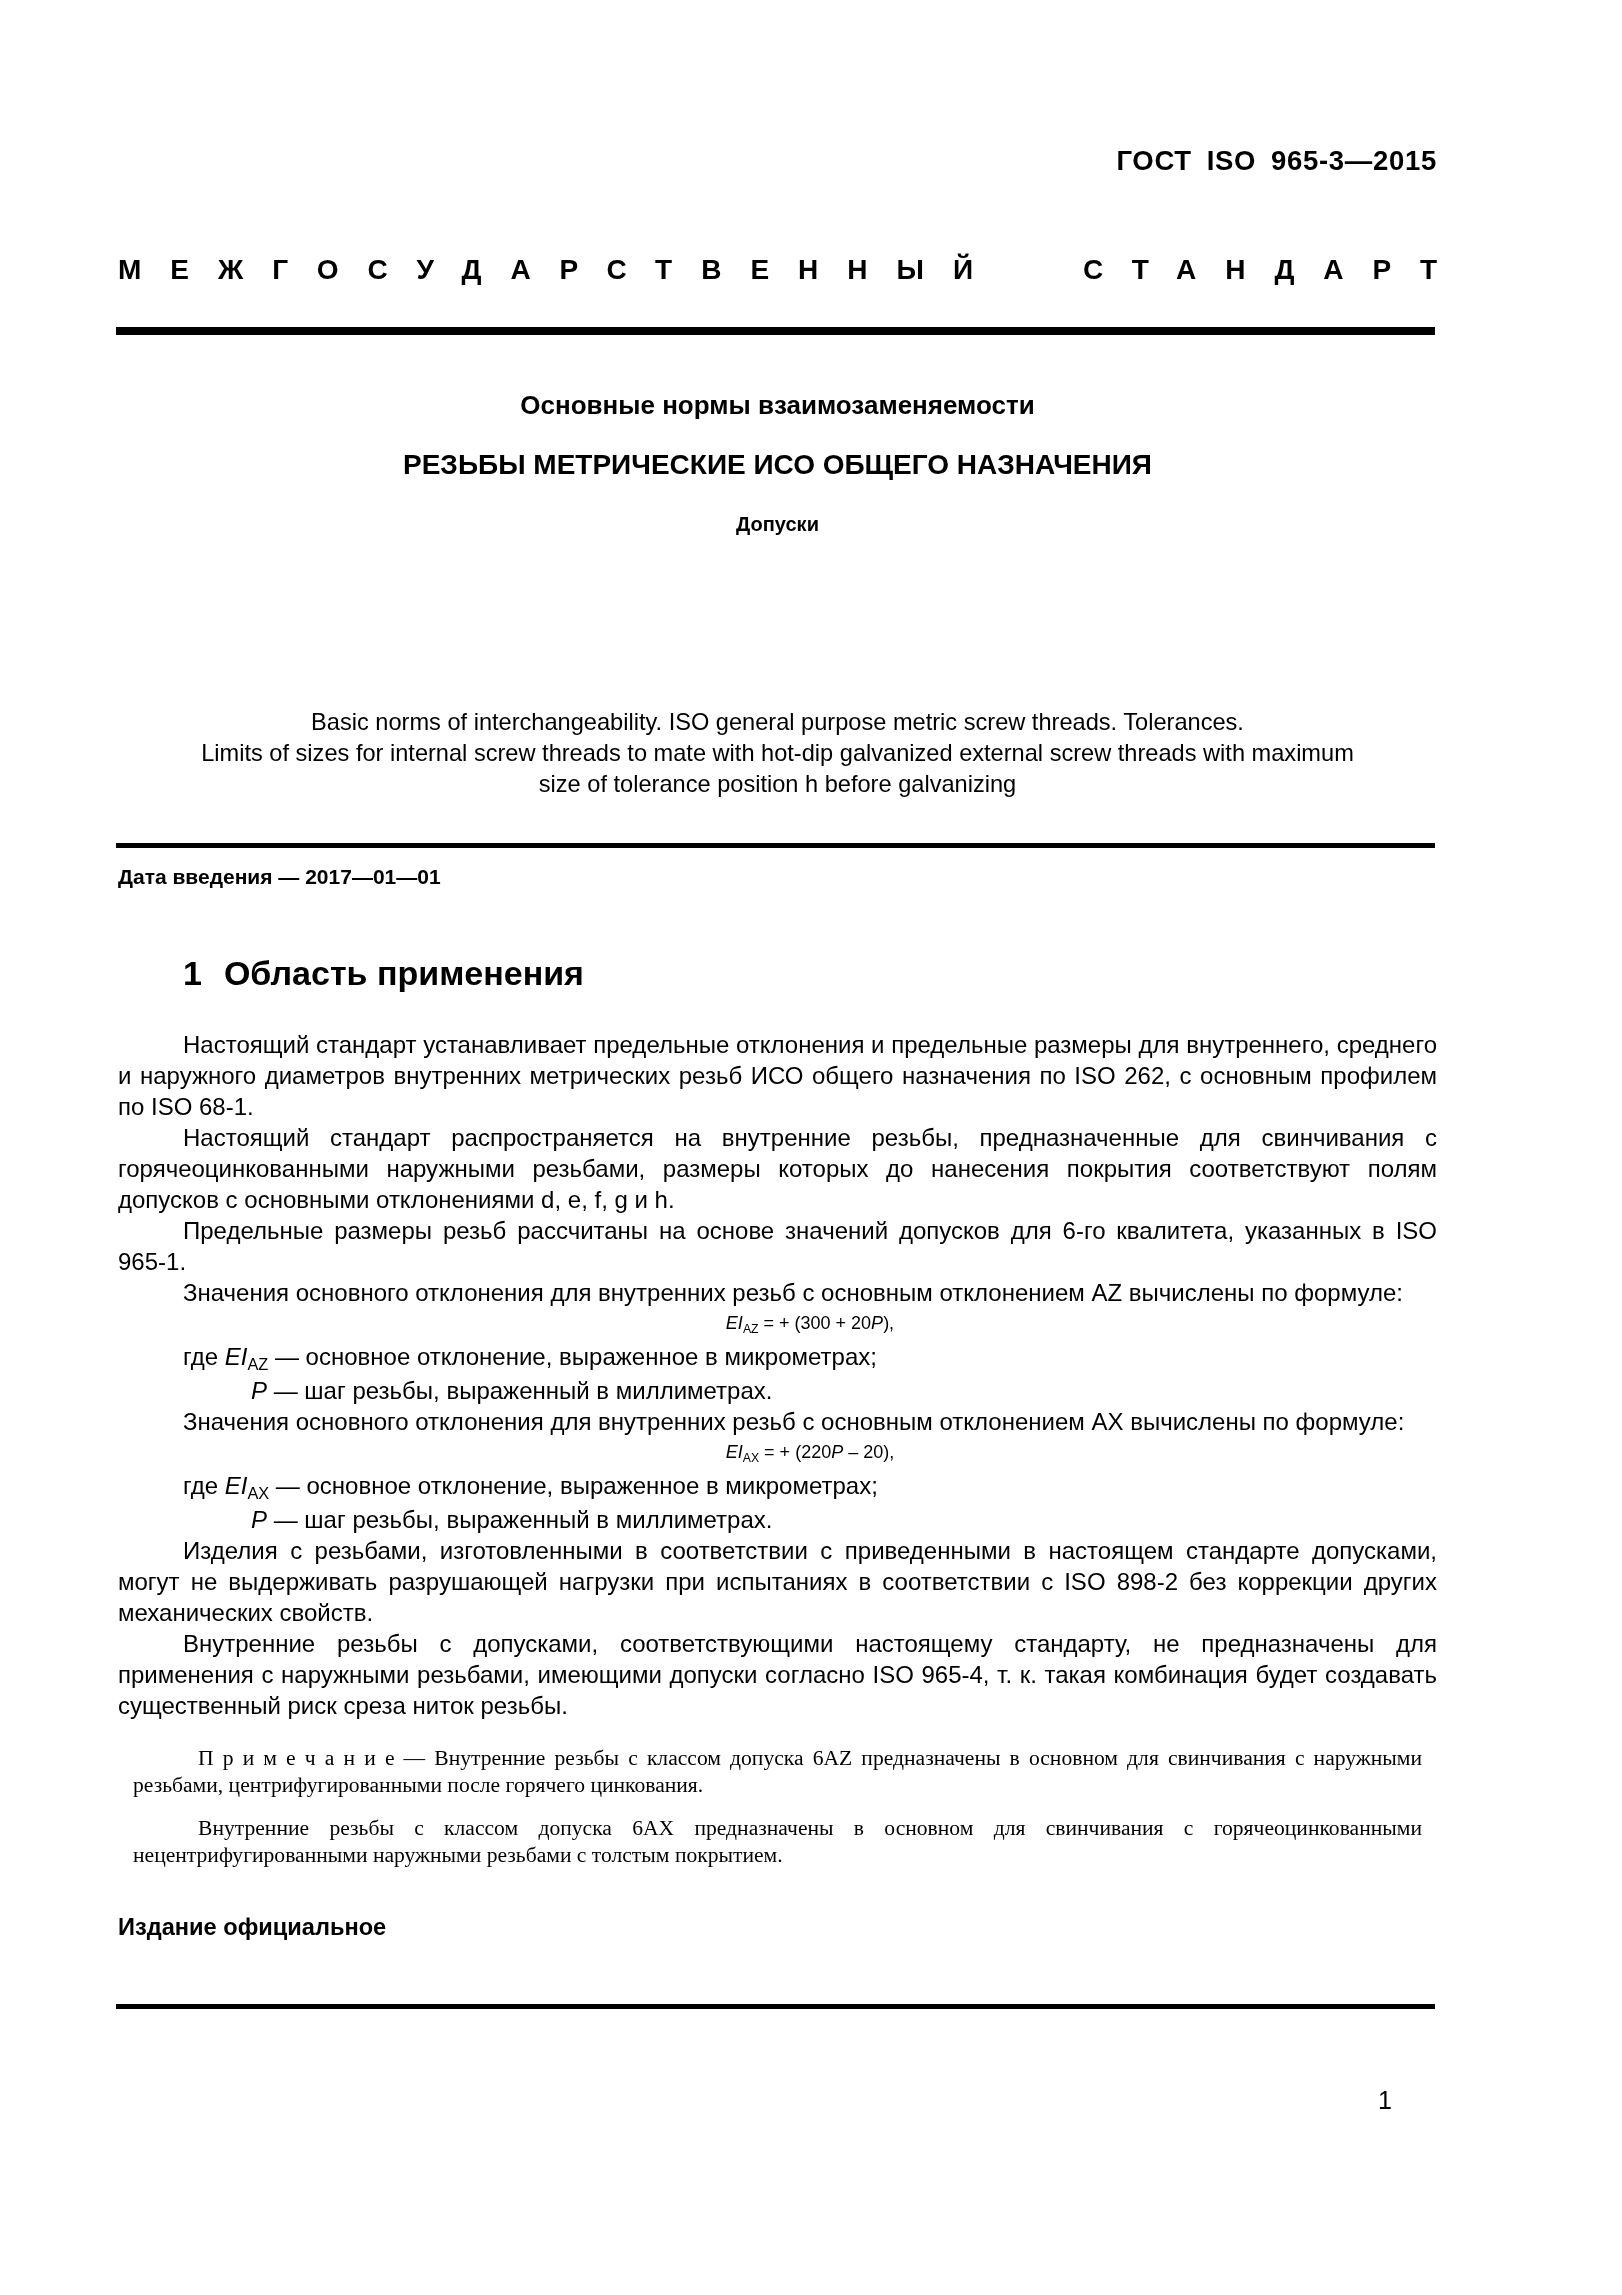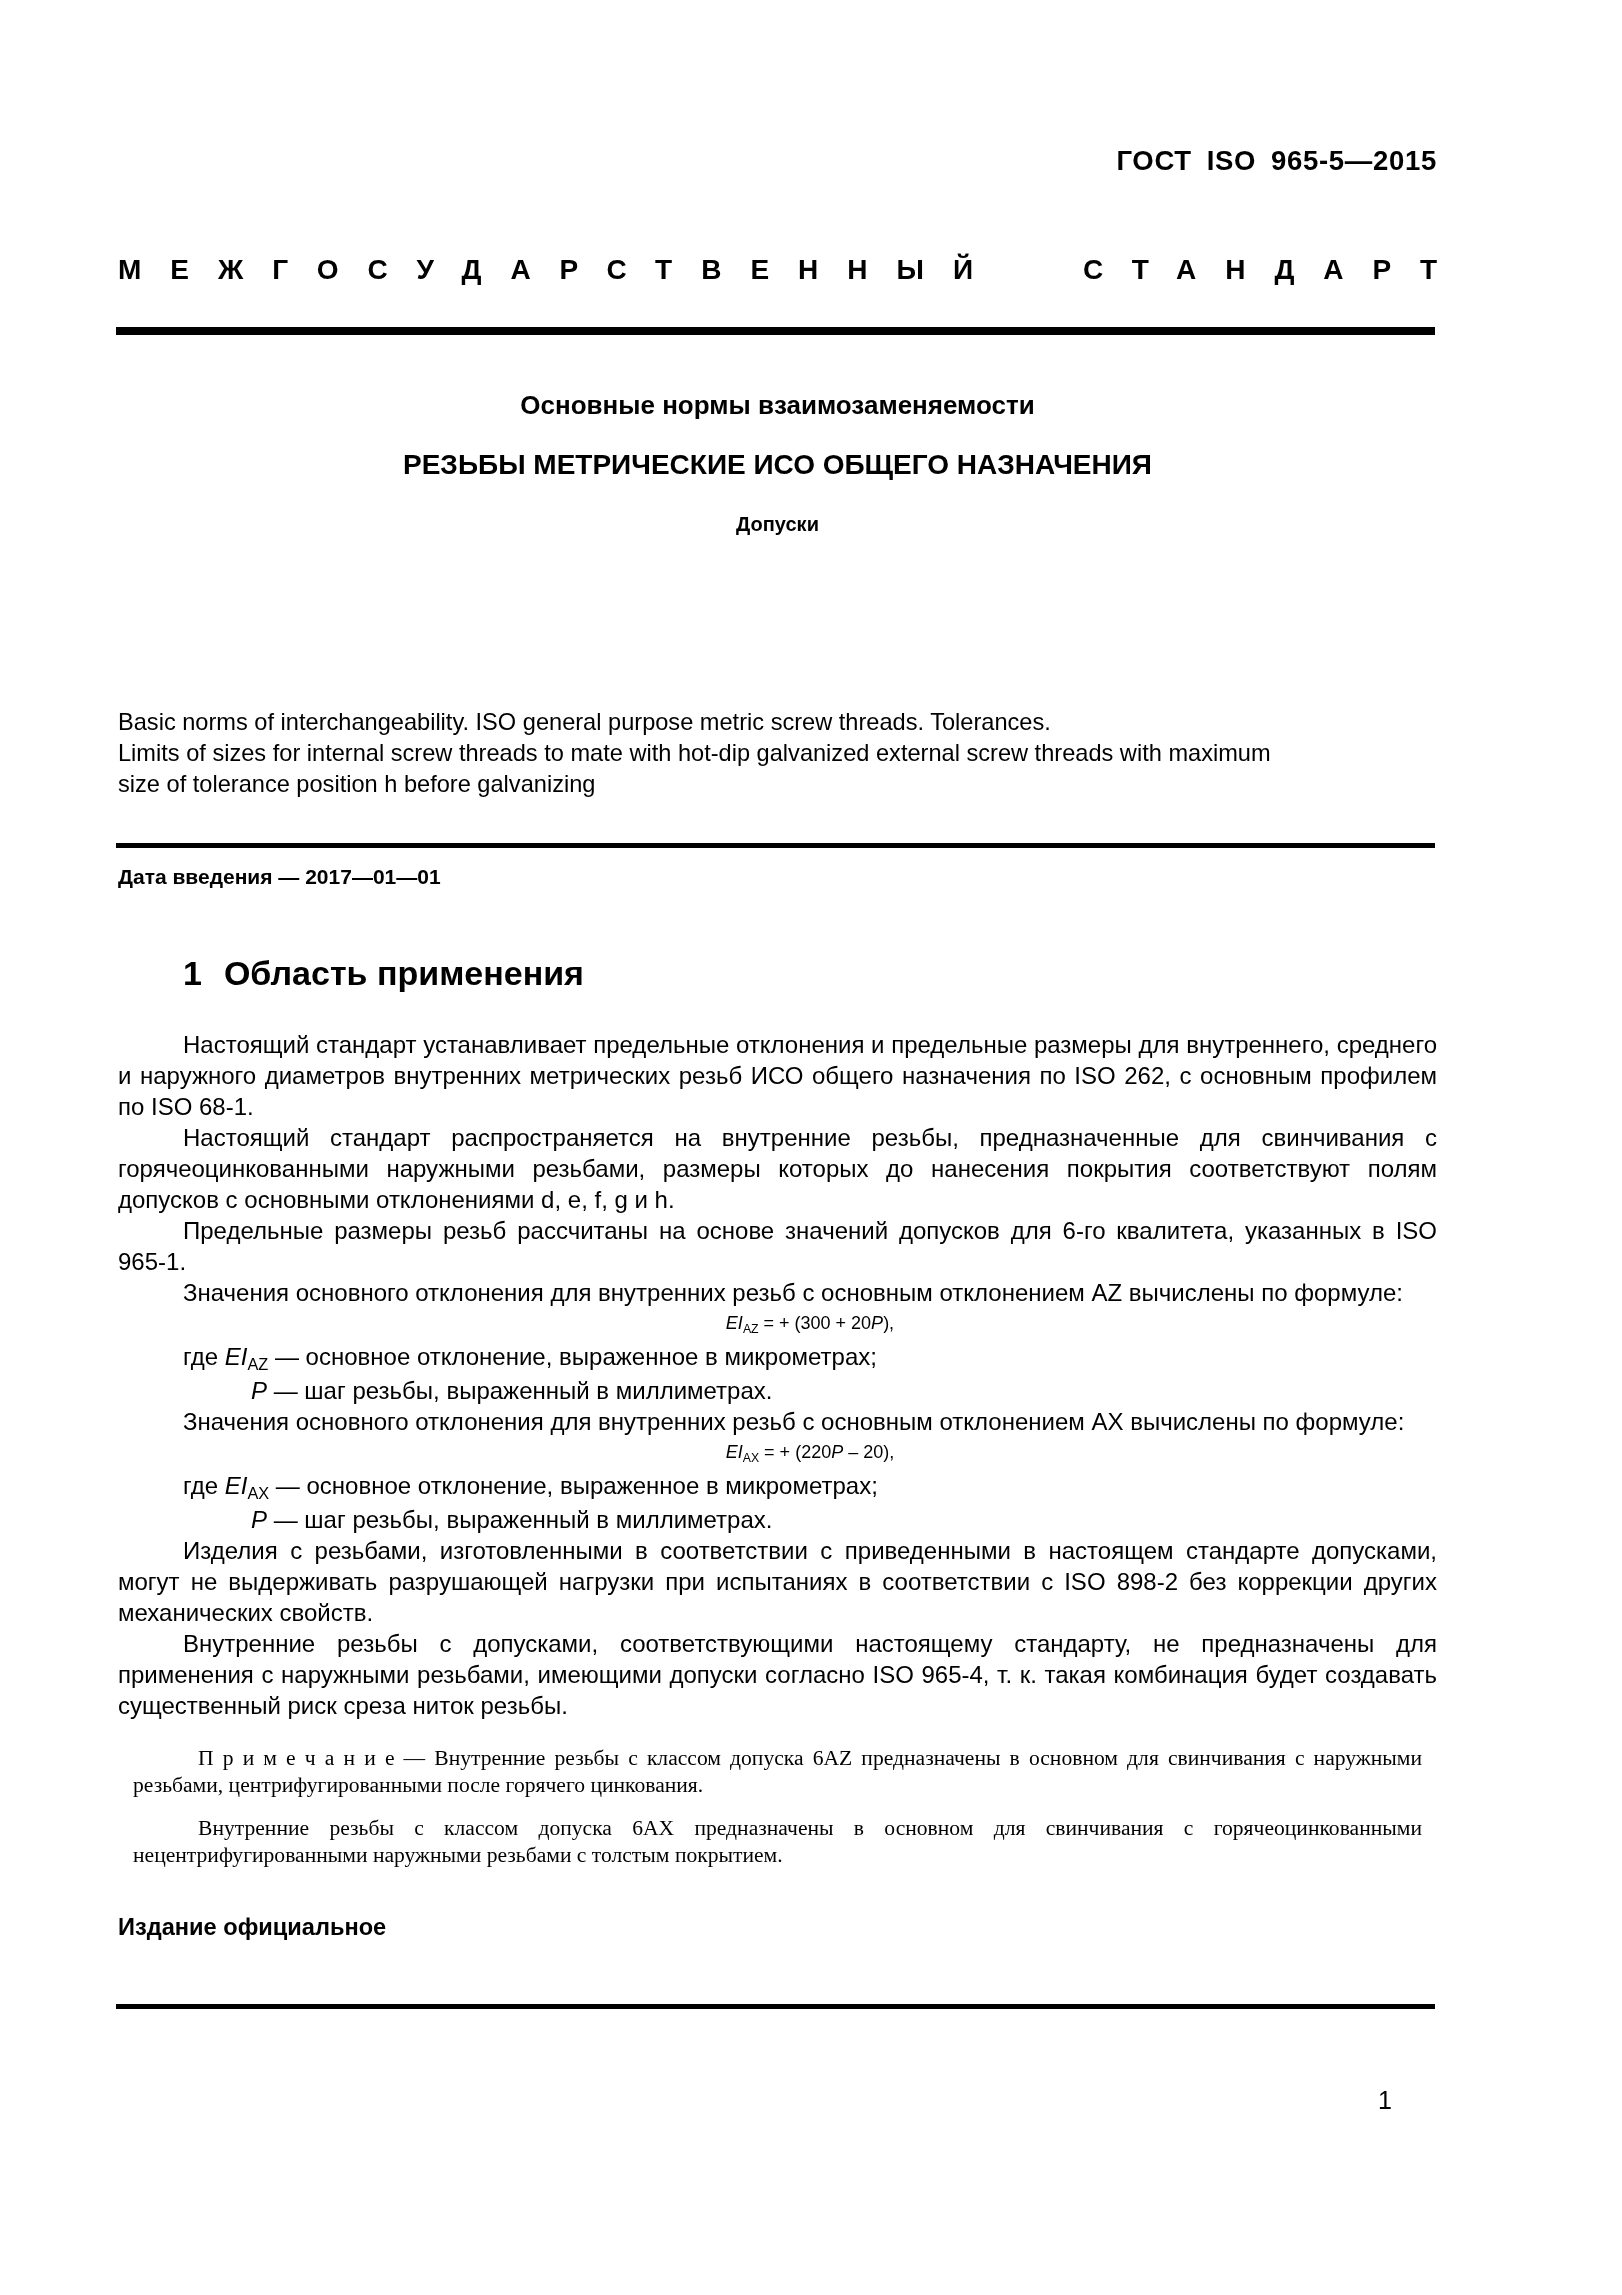--- a/index.html
+++ b/index.html
@@ -68,20 +68,21 @@
   }
   .descriptor {
     top: 568px;
     text-align: center;
     font-size: 26px;
     font-weight: bold;
     line-height: 35px;
   }
   .english {
     top: 707px;
+    text-align: center;
     font-size: 23.6px;
     font-weight: normal;
     line-height: 31px;
   }
   .date-line {
     top: 865px;
     text-align: left;
     font-size: 21px;
     font-weight: bold;
   }
@@ -143,21 +144,21 @@
     left: 1378px;
     top: 2086px;
     font-size: 25px;
   }
 </style>
 </head>
 <body>
 
 <div class="page">
 
-  <div class="content-abs doc-number">ГОСТ ISO 965-5—2015</div>
+  <div class="content-abs doc-number">ГОСТ ISO 965-3—2015</div>
 
   <div class="content-abs banner">
     <span class="w1">МЕЖГОСУДАРСТВЕННЫЙ</span>
     <span class="w2">СТАНДАРТ</span>
   </div>
 
   <div class="rule rule-banner"></div>
 
   <div class="content-abs kicker">Основные нормы взаимозаменяемости</div>
 

